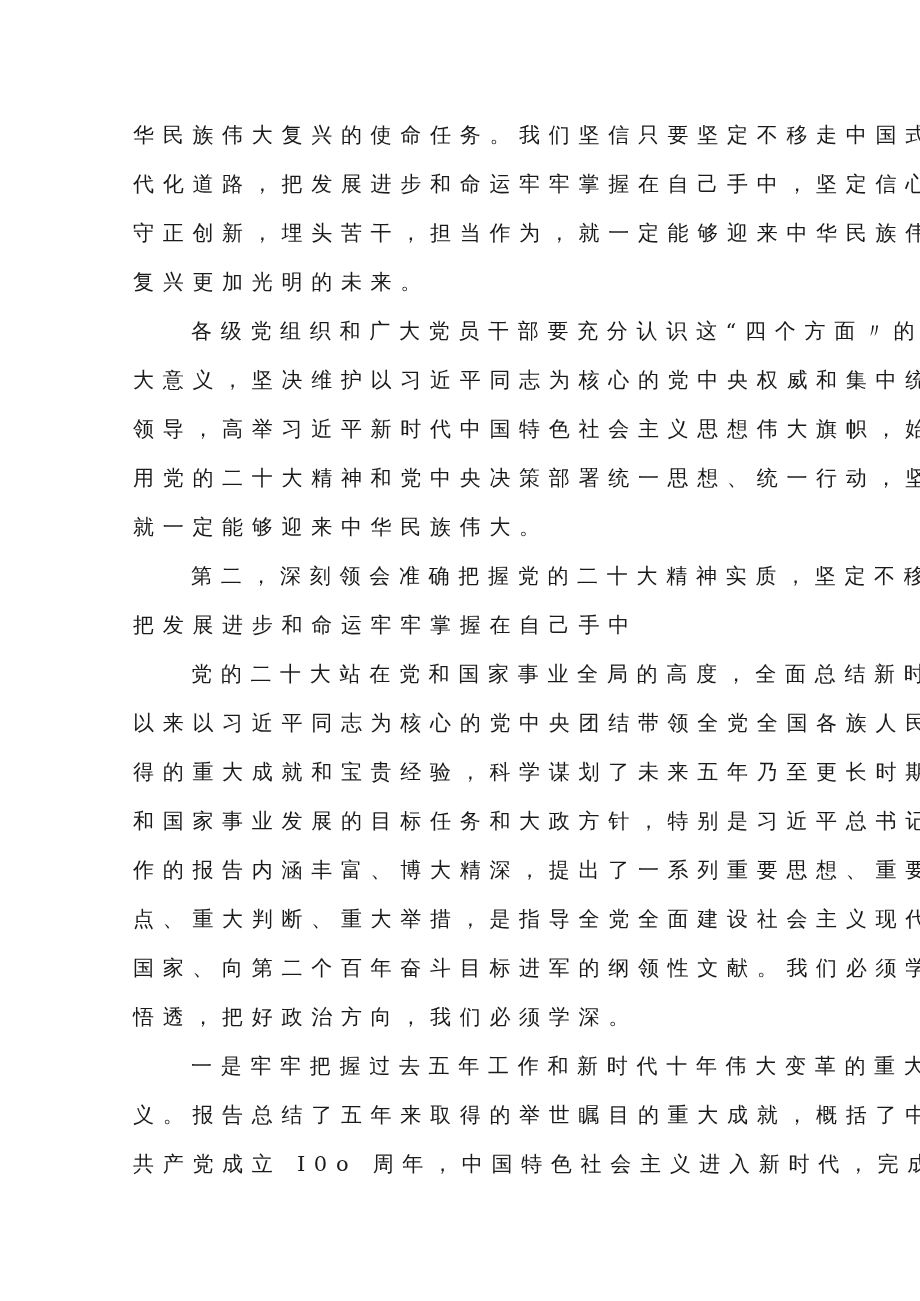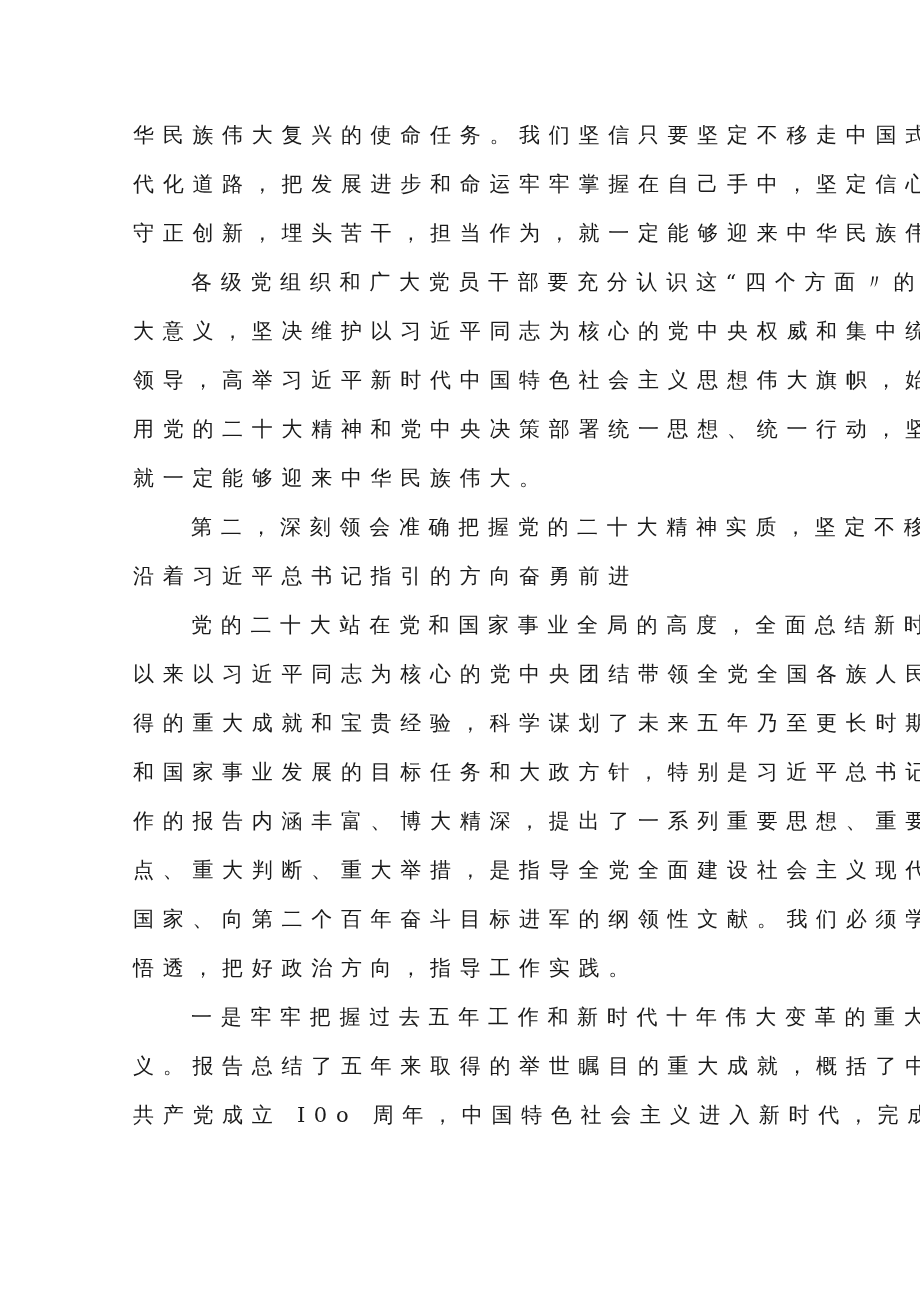--- a/index.html
+++ b/index.html
@@ -35,44 +35,45 @@
 </style>
 </head>
 <body>
 
 <div class="page">
 
   <div>
     <div class="line">华民族伟大复兴的使命任务。我们坚信只要坚定不移走中国式现</div>
     <div class="line">代化道路，把发展进步和命运牢牢掌握在自己手中，坚定信心，</div>
     <div class="line">守正创新，埋头苦干，担当作为，就一定能够迎来中华民族伟大</div>
+    <div class="line">复兴更加光明的未来。</div>
   </div>
 
   <div>
     <div class="line indent">各级党组织和广大党员干部要充分认识这“四个方面〃的重</div>
     <div class="line">大意义，坚决维护以习近平同志为核心的党中央权威和集中统一</div>
     <div class="line">领导，高举习近平新时代中国特色社会主义思想伟大旗帜，始终</div>
     <div class="line">用党的二十大精神和党中央决策部署统一思想、统一行动，坚定</div>
     <div class="line">就一定能够迎来中华民族伟大。</div>
   </div>
 
   <div>
     <div class="line indent">第二，深刻领会准确把握党的二十大精神实质，坚定不移地</div>
-    <div class="line">沿着习近平总书记指引的方向奋勇前进</div>
+    <div class="line">把发展进步和命运牢牢掌握在自己手中</div>
   </div>
 
   <div>
     <div class="line indent">党的二十大站在党和国家事业全局的高度，全面总结新时代</div>
     <div class="line">以来以习近平同志为核心的党中央团结带领全党全国各族人民取</div>
     <div class="line">得的重大成就和宝贵经验，科学谋划了未来五年乃至更长时期党</div>
     <div class="line">和国家事业发展的目标任务和大政方针，特别是习近平总书记所</div>
     <div class="line">作的报告内涵丰富、博大精深，提出了一系列重要思想、重要观</div>
     <div class="line">点、重大判断、重大举措，是指导全党全面建设社会主义现代化</div>
     <div class="line">国家、向第二个百年奋斗目标进军的纲领性文献。我们必须学深</div>
-    <div class="line">悟透，把好政治方向，指导工作实践。</div>
+    <div class="line">悟透，把好政治方向，我们必须学深。</div>
   </div>
 
   <div>
     <div class="line indent">一是牢牢把握过去五年工作和新时代十年伟大变革的重大意</div>
     <div class="line">义。报告总结了五年来取得的举世瞩目的重大成就，概括了中国</div>
     <div class="line">共产党成立 I0o 周年，中国特色社会主义进入新时代，完成脱贫</div>
   </div>
 
 </div>
 

